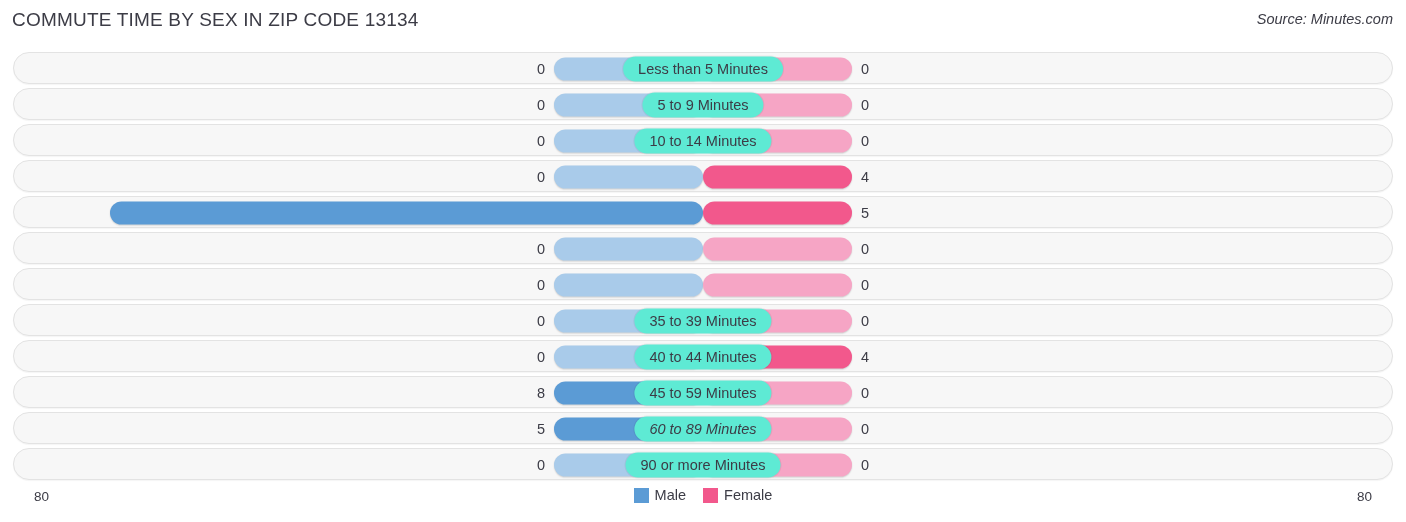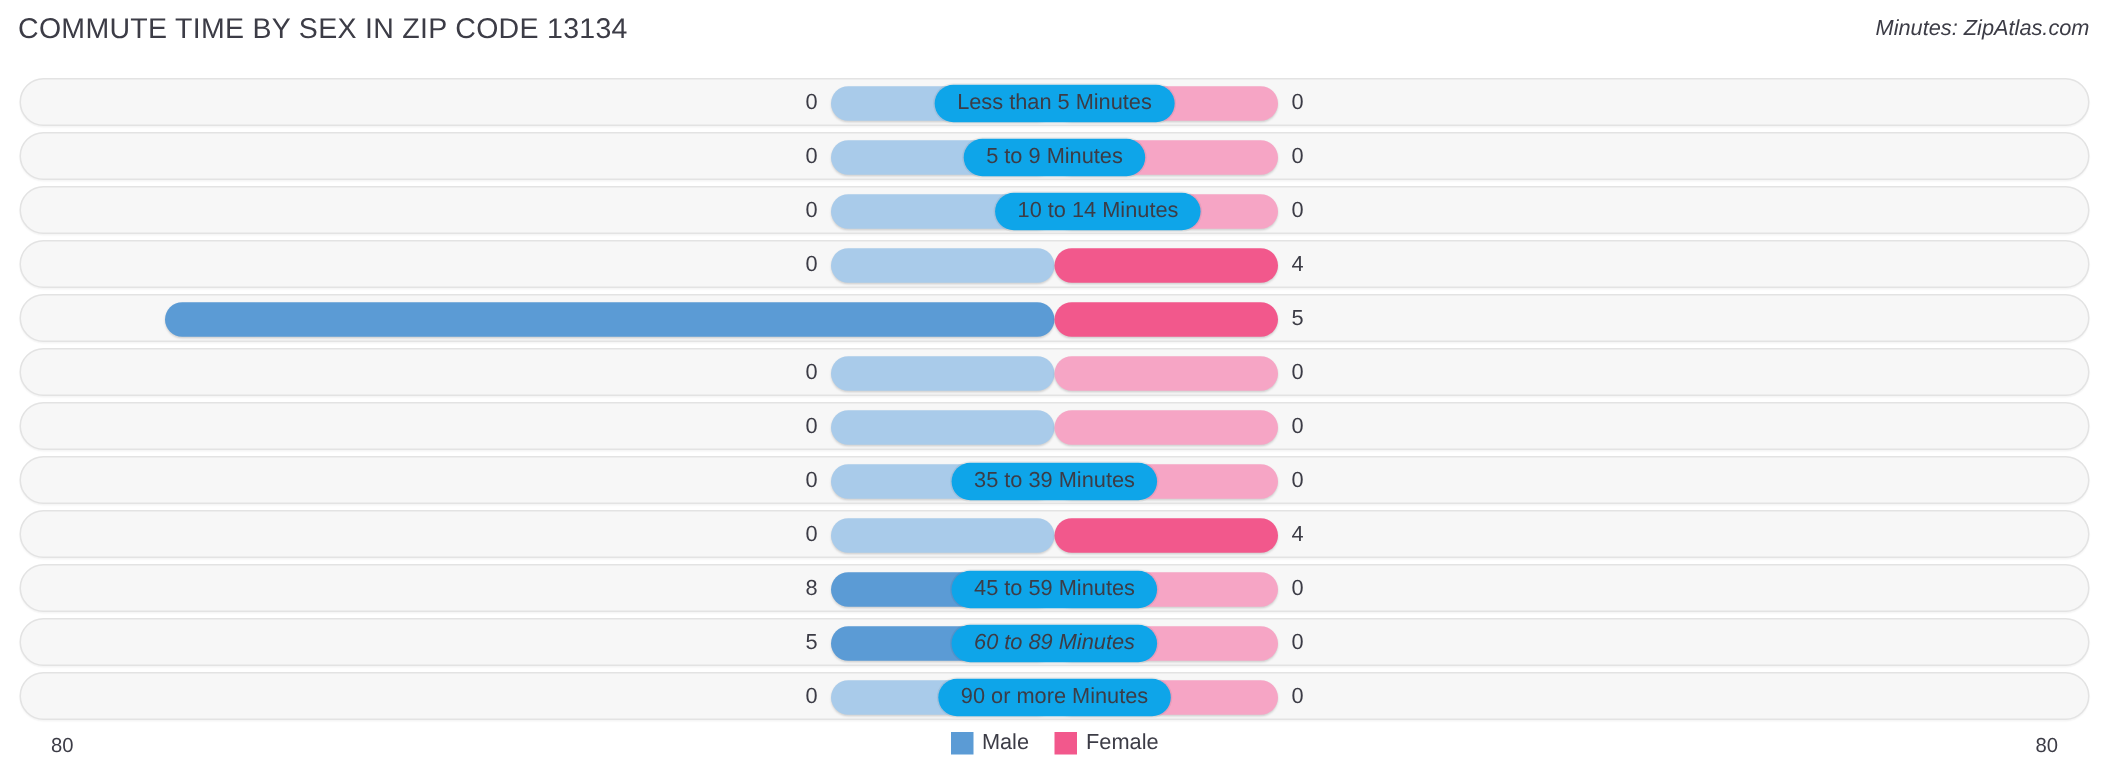--- a/index.html
+++ b/index.html
@@ -118,21 +118,21 @@
     margin-top: 45px;
   }
 
   .cat-pill {
     position: absolute;
     top: 50%;
     transform: translate(-50%, -50%);
     height: 25px;
     line-height: 25px;
     padding: 0 15px;
-    background: #0ea5e9;
+    background: #5eead4;
     border-radius: 13px;
     font-size: 14.5px;
     color: #3c3c46;
     white-space: nowrap;
     box-shadow: 0 0 0 1px rgba(0,0,0,0.06);
   }
 
   
   #axis-left, #axis-right {
     position: absolute;
@@ -167,21 +167,21 @@
     font-size: 14.5px;
     color: #3c3c46;
   }
 </style>
 </head>
 <body>
 
 <div id="chart-root">
 
   <div id="chart-title">COMMUTE TIME BY SEX IN ZIP CODE 13134</div>
-  <div id="chart-source">Minutes: ZipAtlas.com</div>
+  <div id="chart-source">Source: Minutes.com</div>
 
   <div id="plot">
       <div class="row">
         <div class="row-track"></div>
         <div class="bars">
           <div class="bar bar-male" style="right: 690px; width: 149px;"></div>
           <div class="bar bar-female" style="left: 690px; width: 149px;"></div>
           <div class="val val-male" style="right: 848px;">0</div>
           <div class="val val-female" style="left: 848px;">0</div>
           <div class="cat-pill" style="left: 690px;">Less than 5 Minutes</div>
@@ -197,21 +197,21 @@
           <div class="cat-pill" style="left: 690px;">5 to 9 Minutes</div>
         </div>
       </div>
       <div class="row">
         <div class="row-track"></div>
         <div class="bars">
           <div class="bar bar-male" style="right: 690px; width: 149px;"></div>
           <div class="bar bar-female" style="left: 690px; width: 149px;"></div>
           <div class="val val-male" style="right: 848px;">0</div>
           <div class="val val-female" style="left: 848px;">0</div>
-          <div class="cat-pill" style="left: 719px; text-align: center;">10 to 14 Minutes</div>
+          <div class="cat-pill" style="left: 690px; text-align: center;">10 to 14 Minutes</div>
         </div>
       </div>
       <div class="row">
         <div class="row-track"></div>
         <div class="bars">
           <div class="bar bar-male" style="right: 690px; width: 149px;"></div>
           <div class="bar bar-female hi" style="left: 690px; width: 149px;"></div>
           <div class="val val-male" style="right: 848px;">0</div>
           <div class="val val-female" style="left: 848px;">4</div>
         </div>
@@ -253,20 +253,21 @@
           <div class="cat-pill" style="left: 690px;">35 to 39 Minutes</div>
         </div>
       </div>
       <div class="row">
         <div class="row-track"></div>
         <div class="bars">
           <div class="bar bar-male" style="right: 690px; width: 149px;"></div>
           <div class="bar bar-female hi" style="left: 690px; width: 149px;"></div>
           <div class="val val-male" style="right: 848px;">0</div>
           <div class="val val-female" style="left: 848px;">4</div>
+          <div class="cat-pill" style="left: 690px;">40 to 44 Minutes</div>
         </div>
       </div>
       <div class="row">
         <div class="row-track"></div>
         <div class="bars">
           <div class="bar bar-male hi" style="right: 690px; width: 149px;"></div>
           <div class="bar bar-female" style="left: 690px; width: 149px;"></div>
           <div class="val val-male" style="right: 848px;">8</div>
           <div class="val val-female" style="left: 848px;">0</div>
           <div class="cat-pill" style="left: 690px;">45 to 59 Minutes</div>

